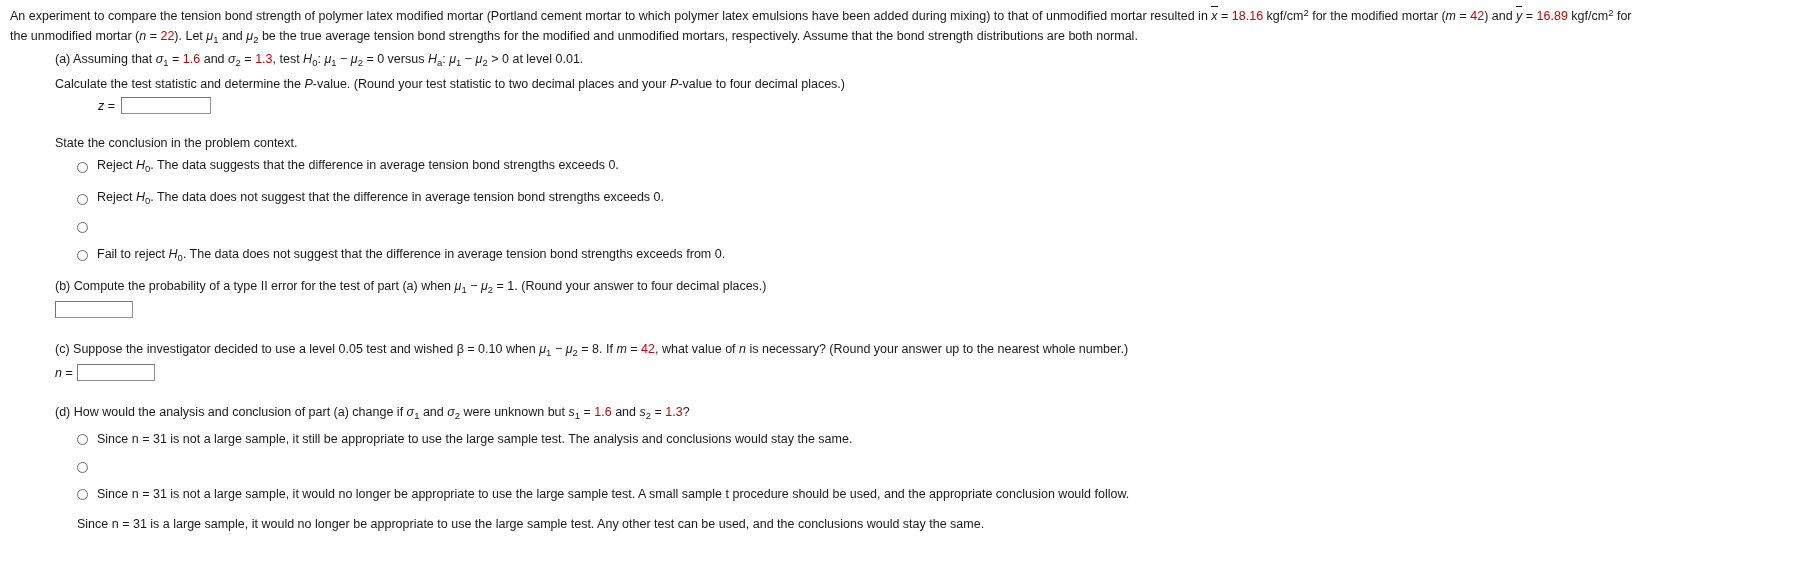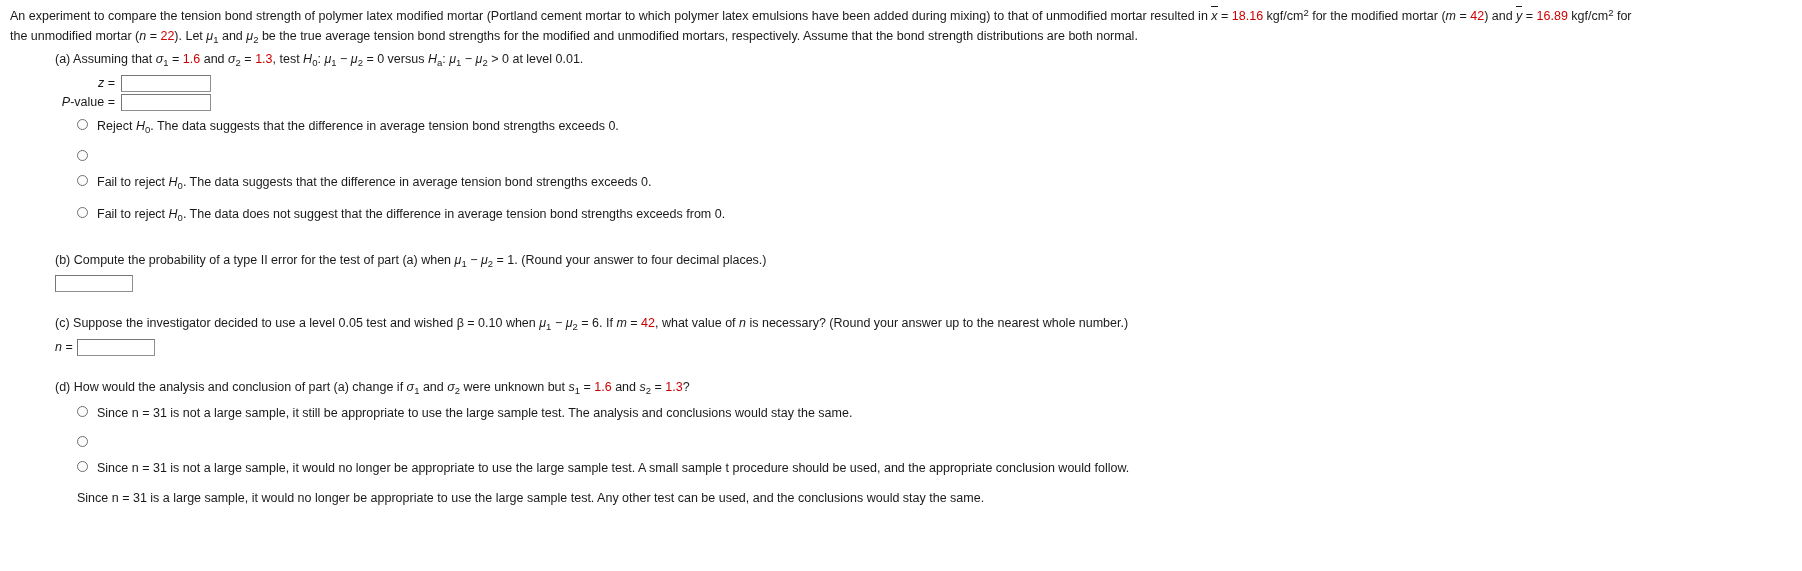--- a/index.html
+++ b/index.html
@@ -60,21 +60,21 @@
     font-family: "Liberation Sans", sans-serif;
     font-size: 12px;
     padding: 0 3px;
     outline: none;
   }
   input.w-short { width: 78px; }
   input.w-med { width: 90px; }
   .opts { margin-top: 6px; }
   .opt {
     display: flex;
-    align-items: flex-start;
+    align-items: center;
     padding-left: 22px;
     margin-bottom: 12px;
     line-height: 1.45;
   }
   .radio {
     flex: 0 0 auto;
     width: 11px;
     height: 11px;
     border-radius: 50%;
     border: 1px solid #6f6f6f;
@@ -89,62 +89,62 @@
   .sb { font-size: 0.76em; vertical-align: -0.32em; }
   .sp { font-size: 0.76em; vertical-align: 0.45em; }
   .ovl { position: relative; display: inline-block; }
   .ovl > .bar {
     position: absolute;
     top: -0.12em;
     left: 0;
     right: 0;
     border-top: 1px solid #1a1a1a;
   }
-  .gap-b { margin-top: 26px; }
+  .gap-b { margin-top: 12px; }
   .gap-c { margin-top: 22px; }
   .gap-d { margin-top: 22px; }
   .stateline { margin-top: 22px; padding-left: 0px; }
 </style>
 </head>
 <body>
 
 <div class="page">
 
   <div class="intro">
     <span>An experiment to compare the tension bond strength of polymer latex modified mortar (Portland cement mortar to which polymer latex emulsions have been added during mixing) to that of unmodified mortar resulted in </span><span class="ovl"><span class="bar"></span><em class="v">x</em></span> = <span class="red">18.16</span> <span>kgf/cm</span><span class="sp">2</span><span> for the modified mortar (</span><em class="v">m</em> = <span class="red">42</span><span>) and </span><span class="ovl"><span class="bar"></span><em class="v">y</em></span> = <span class="red">16.89</span> <span>kgf/cm</span><span class="sp">2</span><span> for </span><br>
     <span>the unmodified mortar (</span><em class="v">n</em> = <span class="red">22</span><span>). Let </span><em class="v">μ</em><span class="sb">1</span> and <em class="v">μ</em><span class="sb">2</span><span> be the true average tension bond strengths for the modified and unmodified mortars, respectively. Assume that the bond strength distributions are both normal.</span>
   </div>
 
   <div class="section">
     <div class="qline">
       <span>(a)</span>
       Assuming that <em class="v">σ</em><span class="sb">1</span> = <span class="red">1.6</span> and <em class="v">σ</em><span class="sb">2</span> = <span class="red">1.3</span>, test <em class="v">H</em><span class="sb">0</span>: <em class="v">μ</em><span class="sb">1</span> − <em class="v">μ</em><span class="sb">2</span> = 0 versus <em class="v">H</em><span class="sb">a</span>: <em class="v">μ</em><span class="sb">1</span> − <em class="v">μ</em><span class="sb">2</span> &gt; 0 at level <span>0.01</span>.
     </div>
+    <div class="qline">
+      Calculate the test statistic and determine the <em class="v">P</em>-value. (Round your test statistic to two decimal places and your <em class="v">P</em>-value to four decimal places.)
+    </div>
 
     <div class="field-row">
       <span class="field-label w-z"><em class="v">z</em> <span>=</span></span>
       <input class="ans w-med" type="text" value="" style="">
     </div>
-    <div class="field-row">
-      <span class="field-label w-p"><em class="v">P</em>-value <span>=</span></span>
-      <input class="ans w-med" type="text" value="" style="">
-    </div>
 
+    <div class="stateline">State the conclusion in the problem context.</div>
 
     <div class="opts">
       <div class="opt">
         <span class="radio"></span>
         <span class="opt-text"><span>Reject </span><em class="v">H</em><span class="sb">0</span><span>. The data suggests that the difference in average tension bond strengths exceeds 0.</span></span>
       </div>
       <div class="opt">
         <span class="radio"></span>
+        <span class="opt-text"><span>Reject </span><em class="v">H</em><span class="sb">0</span><span>. The data does not suggest that the difference in average tension bond strengths exceeds 0.</span></span>
       </div>
       <div class="opt">
         <span class="radio"></span>
-        <span class="opt-text"><span>Fail to reject </span><em class="v">H</em><span class="sb">0</span><span>. The data suggests that the difference in average tension bond strengths exceeds 0.</span></span>
       </div>
       <div class="opt">
         <span class="radio"></span>
         <span class="opt-text"><span>Fail to reject </span><em class="v">H</em><span class="sb">0</span><span>. The data does not suggest that the difference in average tension bond strengths exceeds from 0.</span></span>
       </div>
     </div>
   </div>
 
   <div class="section gap-b">
     <div class="qline">
@@ -152,21 +152,21 @@
       <span>Compute the probability of a type II error for the test of part (a) when </span><em class="v">μ</em><span class="sb">1</span> − <em class="v">μ</em><span class="sb">2</span><span> = 1. (Round your answer to four decimal places.)</span>
     </div>
     <div class="field-row">
       <input class="ans w-short" type="text" value="" style="">
     </div>
   </div>
 
   <div class="section gap-c">
     <div class="qline">
       <span>(c)</span>
-      <span>Suppose the investigator decided to use a level 0.05 test and wished β = 0.10 when </span><em class="v">μ</em><span class="sb">1</span> − <em class="v">μ</em><span class="sb">2</span><span> = 6. If </span><em class="v">m</em> = <span class="red">42</span>, what value of <em class="v">n</em> is necessary? (Round your answer up to the nearest whole number.)
+      <span>Suppose the investigator decided to use a level 0.05 test and wished β = 0.10 when </span><em class="v">μ</em><span class="sb">1</span> − <em class="v">μ</em><span class="sb">2</span><span> = 8. If </span><em class="v">m</em> = <span class="red">42</span>, what value of <em class="v">n</em> is necessary? (Round your answer up to the nearest whole number.)
     </div>
     <div class="field-row">
       <span class="field-label w-n"><em class="v">n</em> <span>=</span></span>
       <input class="ans w-short" type="text" value="" style="">
     </div>
   </div>
 
   <div class="section gap-d">
     <div class="qline">
       <span>(d)</span>

